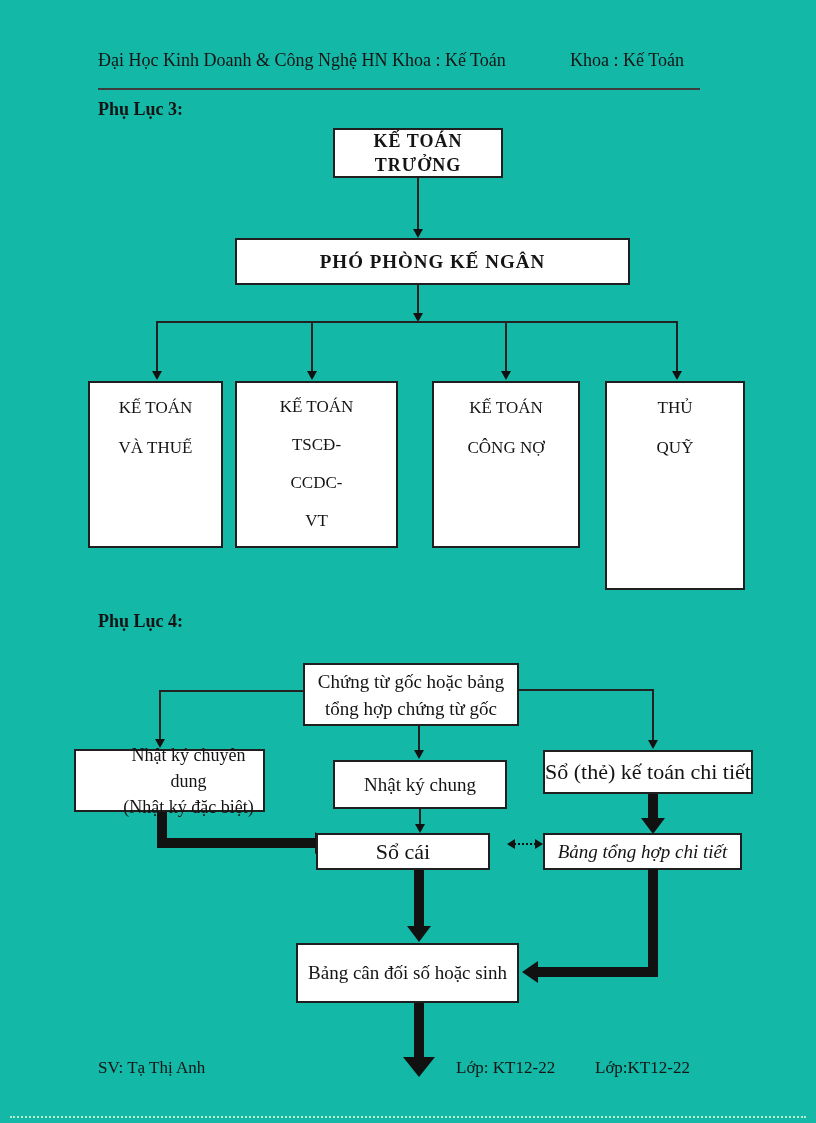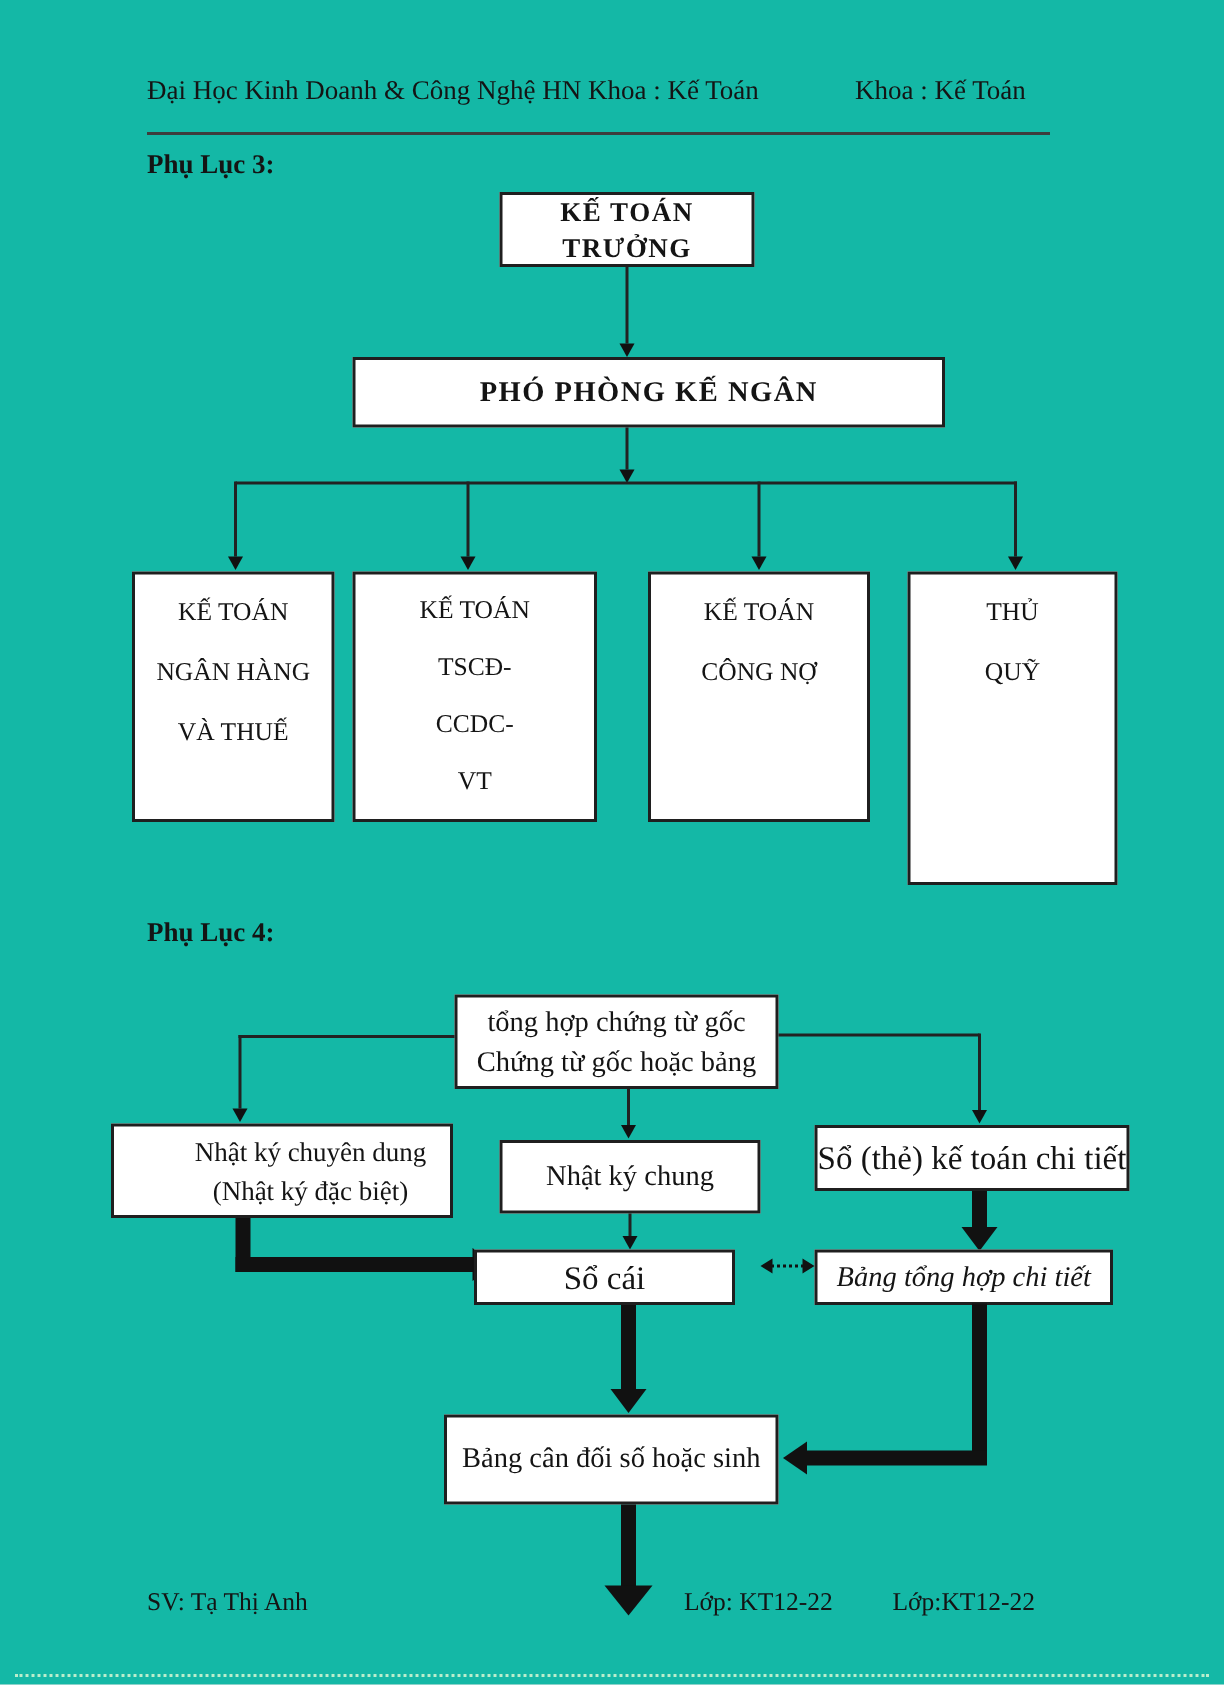--- a/index.html
+++ b/index.html
@@ -66,57 +66,56 @@
   <div class="ah-down" style="left:152px;top:371px;"></div>
   <div class="vline" style="left:311px;top:321px;width:2px;height:50px;"></div>
   <div class="ah-down" style="left:307px;top:371px;"></div>
   <div class="vline" style="left:505px;top:321px;width:2px;height:50px;"></div>
   <div class="ah-down" style="left:501px;top:371px;"></div>
   <div class="vline" style="left:676px;top:321px;width:2px;height:50px;"></div>
   <div class="ah-down" style="left:672px;top:371px;"></div>
 
   <div class="box topalign" style="left:88px;top:381px;width:135px;height:167px;font-size:17px;line-height:40px;padding-top:5px;">
     <span>KẾ TOÁN</span>
-    <span>NGÂN HÀNG</span>
     <span>VÀ THUẾ</span>
   </div>
   <div class="box topalign" style="left:235px;top:381px;width:163px;height:167px;font-size:17px;line-height:38px;padding-top:5px;">
     <span>KẾ TOÁN</span>
     <span>TSCĐ-</span>
     <span>CCDC-</span>
     <span>VT</span>
   </div>
   <div class="box topalign" style="left:432px;top:381px;width:148px;height:167px;font-size:17px;line-height:40px;padding-top:5px;">
     <span>KẾ TOÁN</span>
     <span>CÔNG NỢ</span>
   </div>
   <div class="box topalign" style="left:605px;top:381px;width:140px;height:209px;font-size:17px;line-height:40px;padding-top:5px;">
     <span>THỦ</span>
     <span>QUỸ</span>
   </div>
 
   <div class="abs txt bold" style="left:98px;top:611px;font-size:18px;">Phụ Lục 4:</div>
 
   <div class="box" style="left:303px;top:663px;width:216px;height:63px;font-size:19px;line-height:27px;">
+    <span>Chứng từ gốc hoặc bảng</span>
     <span>tổng hợp chứng từ gốc</span>
-    <span>Chứng từ gốc hoặc bảng</span>
   </div>
 
   <div class="hline" style="left:159px;top:690px;width:144px;height:2px;"></div>
   <div class="vline" style="left:159px;top:690px;width:2px;height:49px;"></div>
   <div class="ah-down" style="left:155px;top:739px;"></div>
 
   <div class="hline" style="left:519px;top:689px;width:134px;height:2px;"></div>
   <div class="vline" style="left:652px;top:689px;width:2px;height:51px;"></div>
   <div class="ah-down" style="left:648px;top:740px;"></div>
 
   <div class="vline" style="left:418px;top:726px;width:2px;height:24px;"></div>
   <div class="ah-down" style="left:414px;top:750px;"></div>
 
-  <div class="box" style="left:74px;top:749px;width:228px;height:63px;font-size:18px;line-height:26px;padding-left:38px;">
+  <div class="box" style="left:74px;top:749px;width:191px;height:63px;font-size:18px;line-height:26px;padding-left:38px;">
     <span>Nhật ký chuyên dung</span>
     <span>(Nhật ký đặc biệt)</span>
   </div>
 
   <div class="box" style="left:333px;top:760px;width:174px;height:49px;font-size:19px;">
     <span>Nhật ký chung</span>
   </div>
 
   <div class="box" style="left:543px;top:750px;width:210px;height:44px;font-size:22px;">
     <span>Sổ (thẻ) kế toán chi tiết</span>

